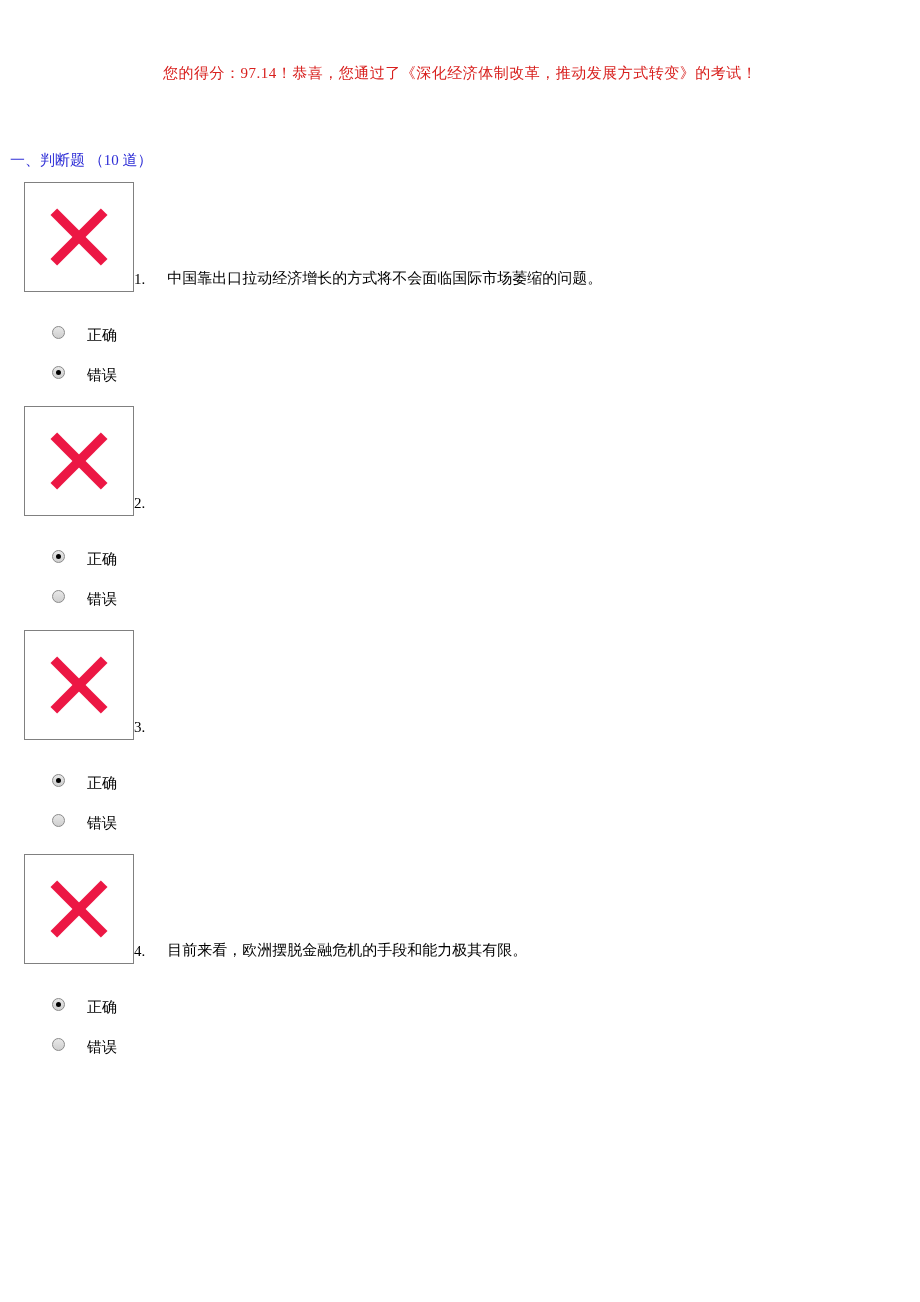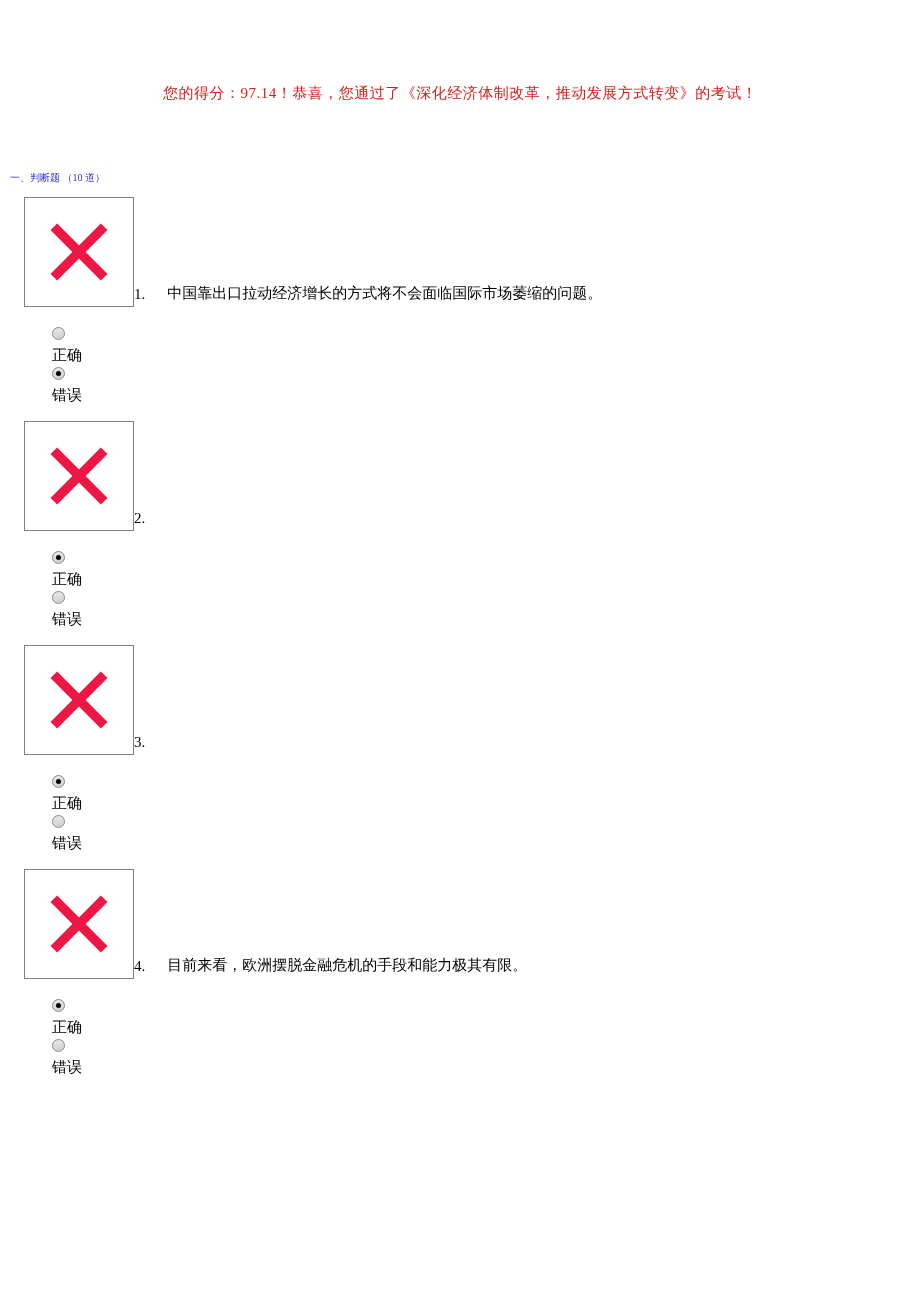--- a/index.html
+++ b/index.html
@@ -4,34 +4,34 @@
 <style>
   html, body {
     margin: 0;
     padding: 0;
     width: 920px;
     background: #ffffff;
     font-family: "SimSun", "宋体", serif;
     color: #000;
   }
   .page {
-    padding: 84px 10px 60px 10px;
+    padding: 64px 10px 60px 10px;
     box-sizing: border-box;
     width: 920px;
   }
   .score {
     color: #d8201e;
     font-size: 15px;
     text-align: center;
     margin-bottom: 68px;
     letter-spacing: 0.5px;
   }
   .section-header {
     color: #2e2ed6;
-    font-size: 10px;
+    font-size: 15px;
     margin-bottom: 12px;
   }
   .question-block {
     margin-bottom: 14px;
   }
   .q-row {
     display: flex;
     flex-direction: row;
     align-items: flex-end;
   }
@@ -56,22 +56,22 @@
     color: #000;
     margin-bottom: 4px;
     margin-top: 24px;
   }
   .options {
     margin-top: 20px;
     margin-left: 42px;
   }
   .option-row {
     display: flex;
-    flex-direction: column;
-    align-items: flex-start;
+    flex-direction: row;
+    align-items: center;
     height: 40px;
   }
   .radio {
     width: 13px;
     height: 13px;
     border-radius: 50%;
     border: 1px solid #8a8a8a;
     background: linear-gradient(#e8e8e8, #cfcfcf);
     display: inline-flex;
     align-items: center;

